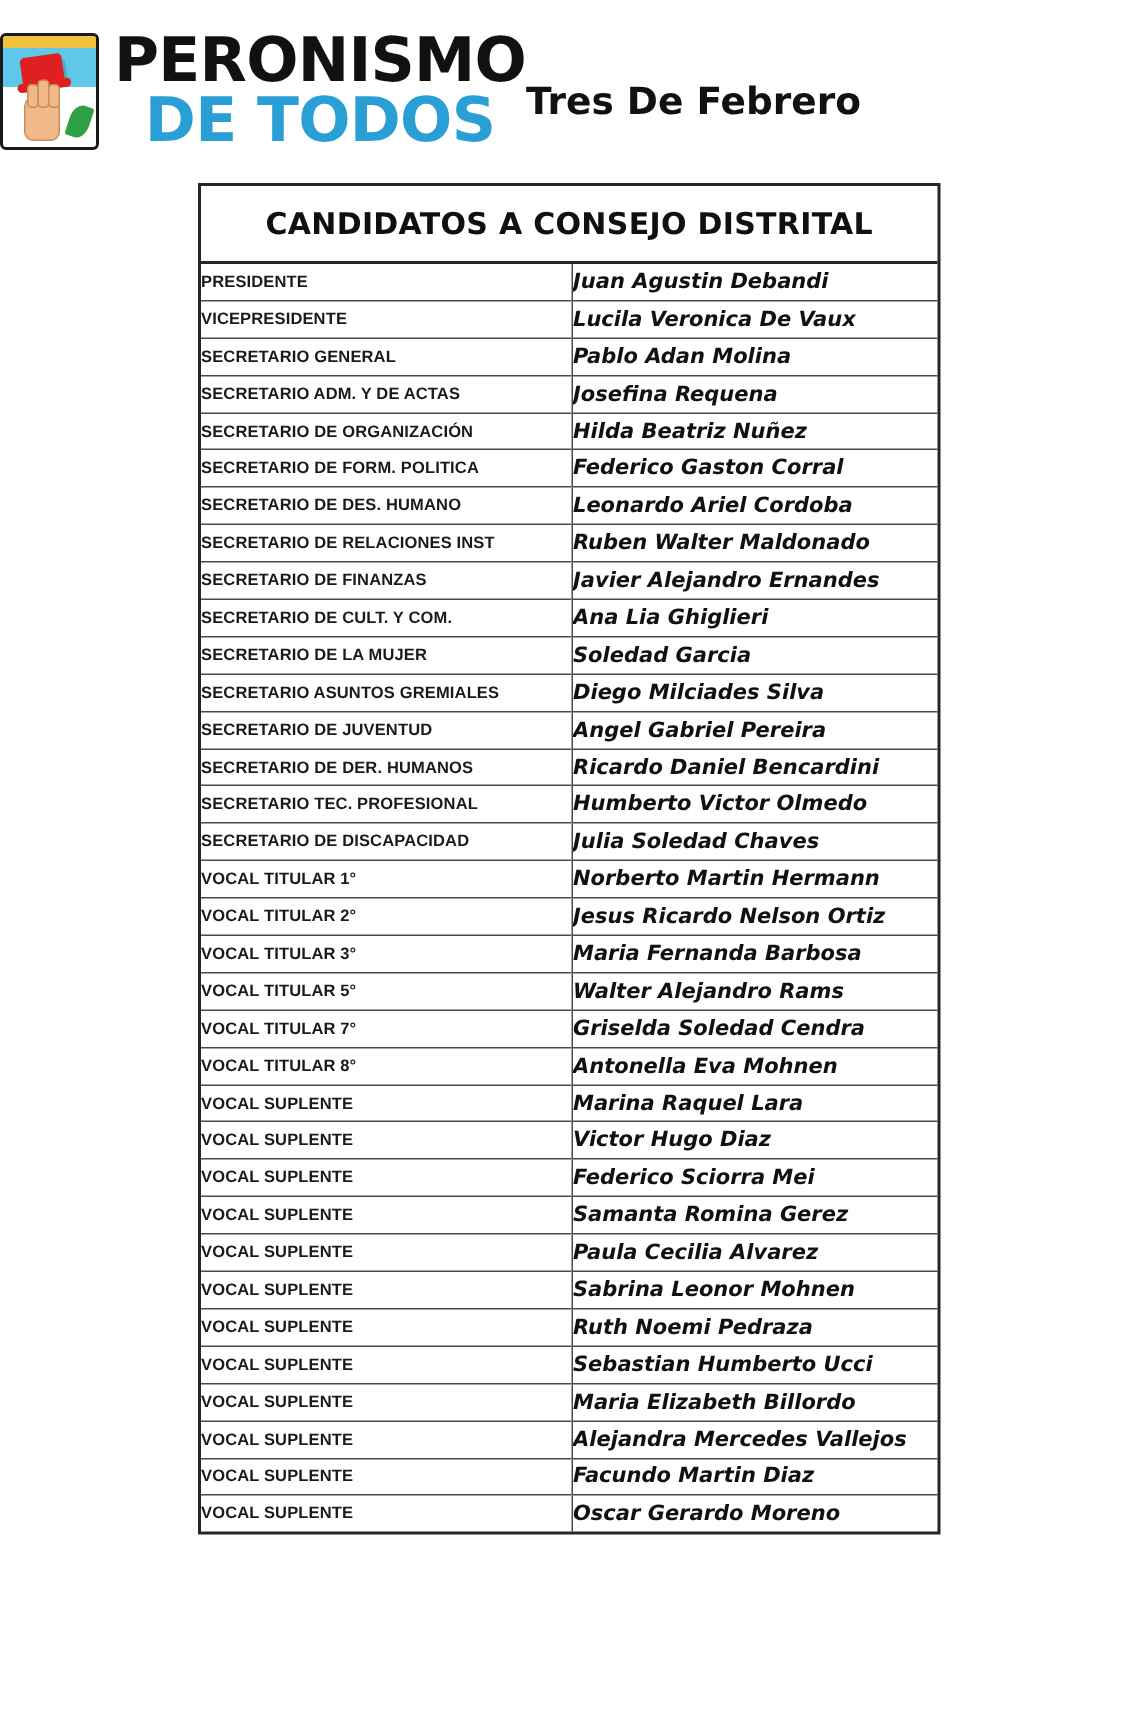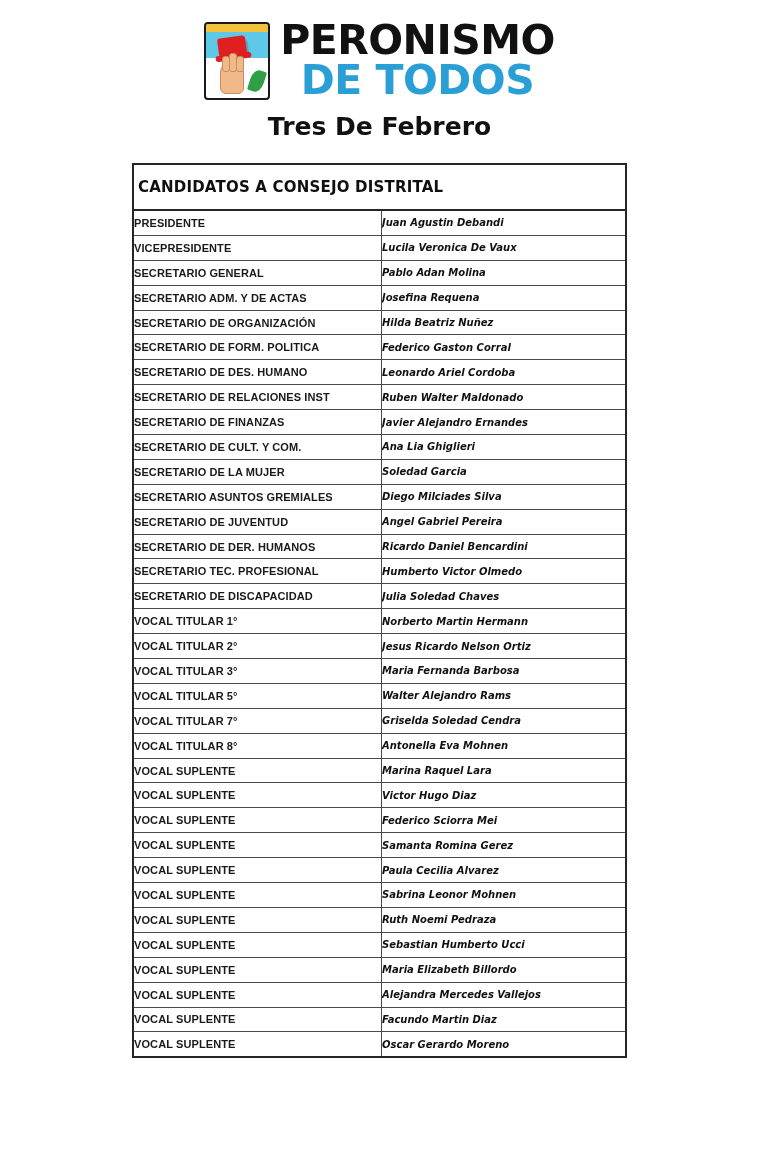--- a/index.html
+++ b/index.html
@@ -13,21 +13,20 @@
     font-family: "Liberation Sans", sans-serif;
     color: #111111;
     overflow: hidden;
     position: relative;
   }
 
   
   .header {
     padding-top: 22px;
     display: flex;
-    flex-direction: column;
     align-items: center;
   }
   .logo-row {
     display: flex;
     align-items: center;
     justify-content: center;
     gap: 10px;
   }
   .emblem {
     width: 62px;
@@ -130,22 +129,22 @@
 
   
   .table-wrap {
     margin: 22px auto 0 auto;
     width: 495px;
     border: 2px solid #262626;
     box-sizing: border-box;
     background: #fff;
   }
   .table-title {
-    text-align: left;
-    font-size: 15px;
+    text-align: center;
+    font-size: 20px;
     font-weight: bold;
     letter-spacing: 0.2px;
     padding: 13px 4px 13px 4px;
     border-bottom: 2px solid #262626;
     font-family: "DejaVu Sans", sans-serif;
     color: #101010;
   }
   table.cand {
     border-collapse: collapse;
     width: 100%;
@@ -167,21 +166,21 @@
     font-weight: bold;
     letter-spacing: 0.1px;
     padding-left: 7px;
     color: #1a1a1a;
     font-family: "Liberation Sans", sans-serif;
     white-space: nowrap;
     overflow: hidden;
     margin-left: 21px;
   }
   td.name {
-    font-size: 10px;
+    font-size: 14px;
     font-weight: bold;
     font-style: italic;
     padding-left: 8px;
     color: #111111;
     font-family: "DejaVu Sans", sans-serif;
     white-space: nowrap;
     overflow: hidden;
   }
 </style>
 </head>

